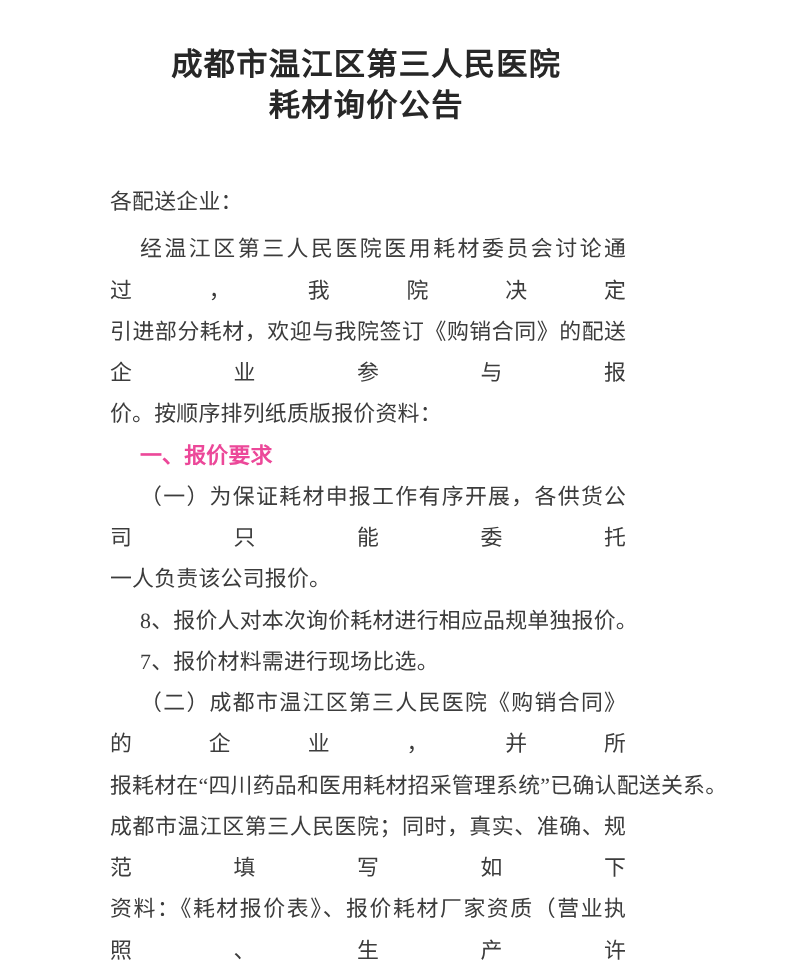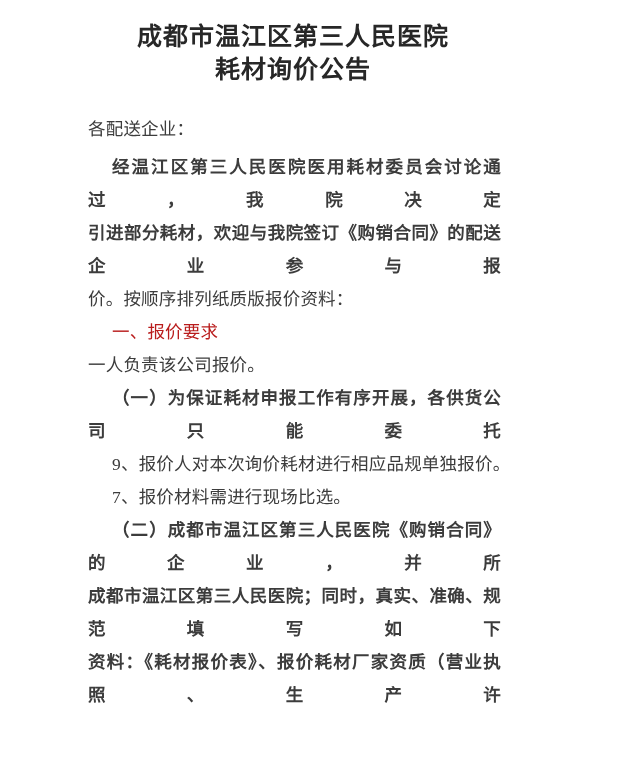--- a/index.html
+++ b/index.html
@@ -8,80 +8,80 @@
     background: #ffffff;
   }
   .page {
     position: relative;
     width: 586px;
     height: 774px;
     background: #ffffff;
     overflow: hidden;
     font-family: "Liberation Serif", "DejaVu Serif", serif;
     box-sizing: border-box;
-    padding-top: 20px;
+    padding-top: 36px;
   }
   .title {
     text-align: center;
     font-weight: bold;
     font-size: 25px;
     line-height: 33px;
     letter-spacing: 1px;
     color: #272727;
   }
   .content {
     margin-left: 88px;
     margin-right: 85px;
     font-size: 17.5px;
     line-height: 33px;
     color: #3c3c3c;
     letter-spacing: 0.2px;
   }
   .salutation {
-    margin-top: 27px;
+    margin-top: 43px;
     margin-bottom: 5px;
   }
   .line {
     white-space: nowrap;
     text-align: left;
   }
   .line.j {
     white-space: normal;
     text-align: justify;
     text-align-last: justify;
-    font-weight: bold;
   }
   .line.ind {
     text-indent: 24px;
   }
   .line.heading {
-    font-weight: normal;
-    color: #b91c1c;
+    font-weight: bold;
+    color: #ec4899;
   }
 </style>
 </head>
 <body>
 
 <div class="page">
 
   <div class="title">
     <div>成都市温江区第三人民医院</div>
     <div>耗材询价公告</div>
   </div>
 
   <div class="content">
     <div class="salutation">各配送企业：</div>
 
     <div class="line ind j">经温江区第三人民医院医用耗材委员会讨论通过，我院决定</div>
     <div class="line j">引进部分耗材，欢迎与我院签订《购销合同》的配送企业参与报</div>
     <div class="line">价。按顺序排列纸质版报价资料：</div>
     <div class="line ind heading">一、报价要求</div>
+    <div class="line ind j">（一）为保证耗材申报工作有序开展，各供货公司只能委托</div>
     <div class="line">一人负责该公司报价。</div>
-    <div class="line ind j">（一）为保证耗材申报工作有序开展，各供货公司只能委托</div>
-    <div class="line ind">9、报价人对本次询价耗材进行相应品规单独报价。</div>
+    <div class="line ind">8、报价人对本次询价耗材进行相应品规单独报价。</div>
     <div class="line ind">7、报价材料需进行现场比选。</div>
     <div class="line ind j">（二）成都市温江区第三人民医院《购销合同》的企业，并所</div>
+    <div class="line">报耗材在“四川药品和医用耗材招采管理系统”已确认配送关系。</div>
     <div class="line j">成都市温江区第三人民医院；同时，真实、准确、规范填写如下</div>
     <div class="line j">资料：《耗材报价表》、报价耗材厂家资质（营业执照、生产许</div>
 
   </div>
 
 </div>
 
 </body></html>

